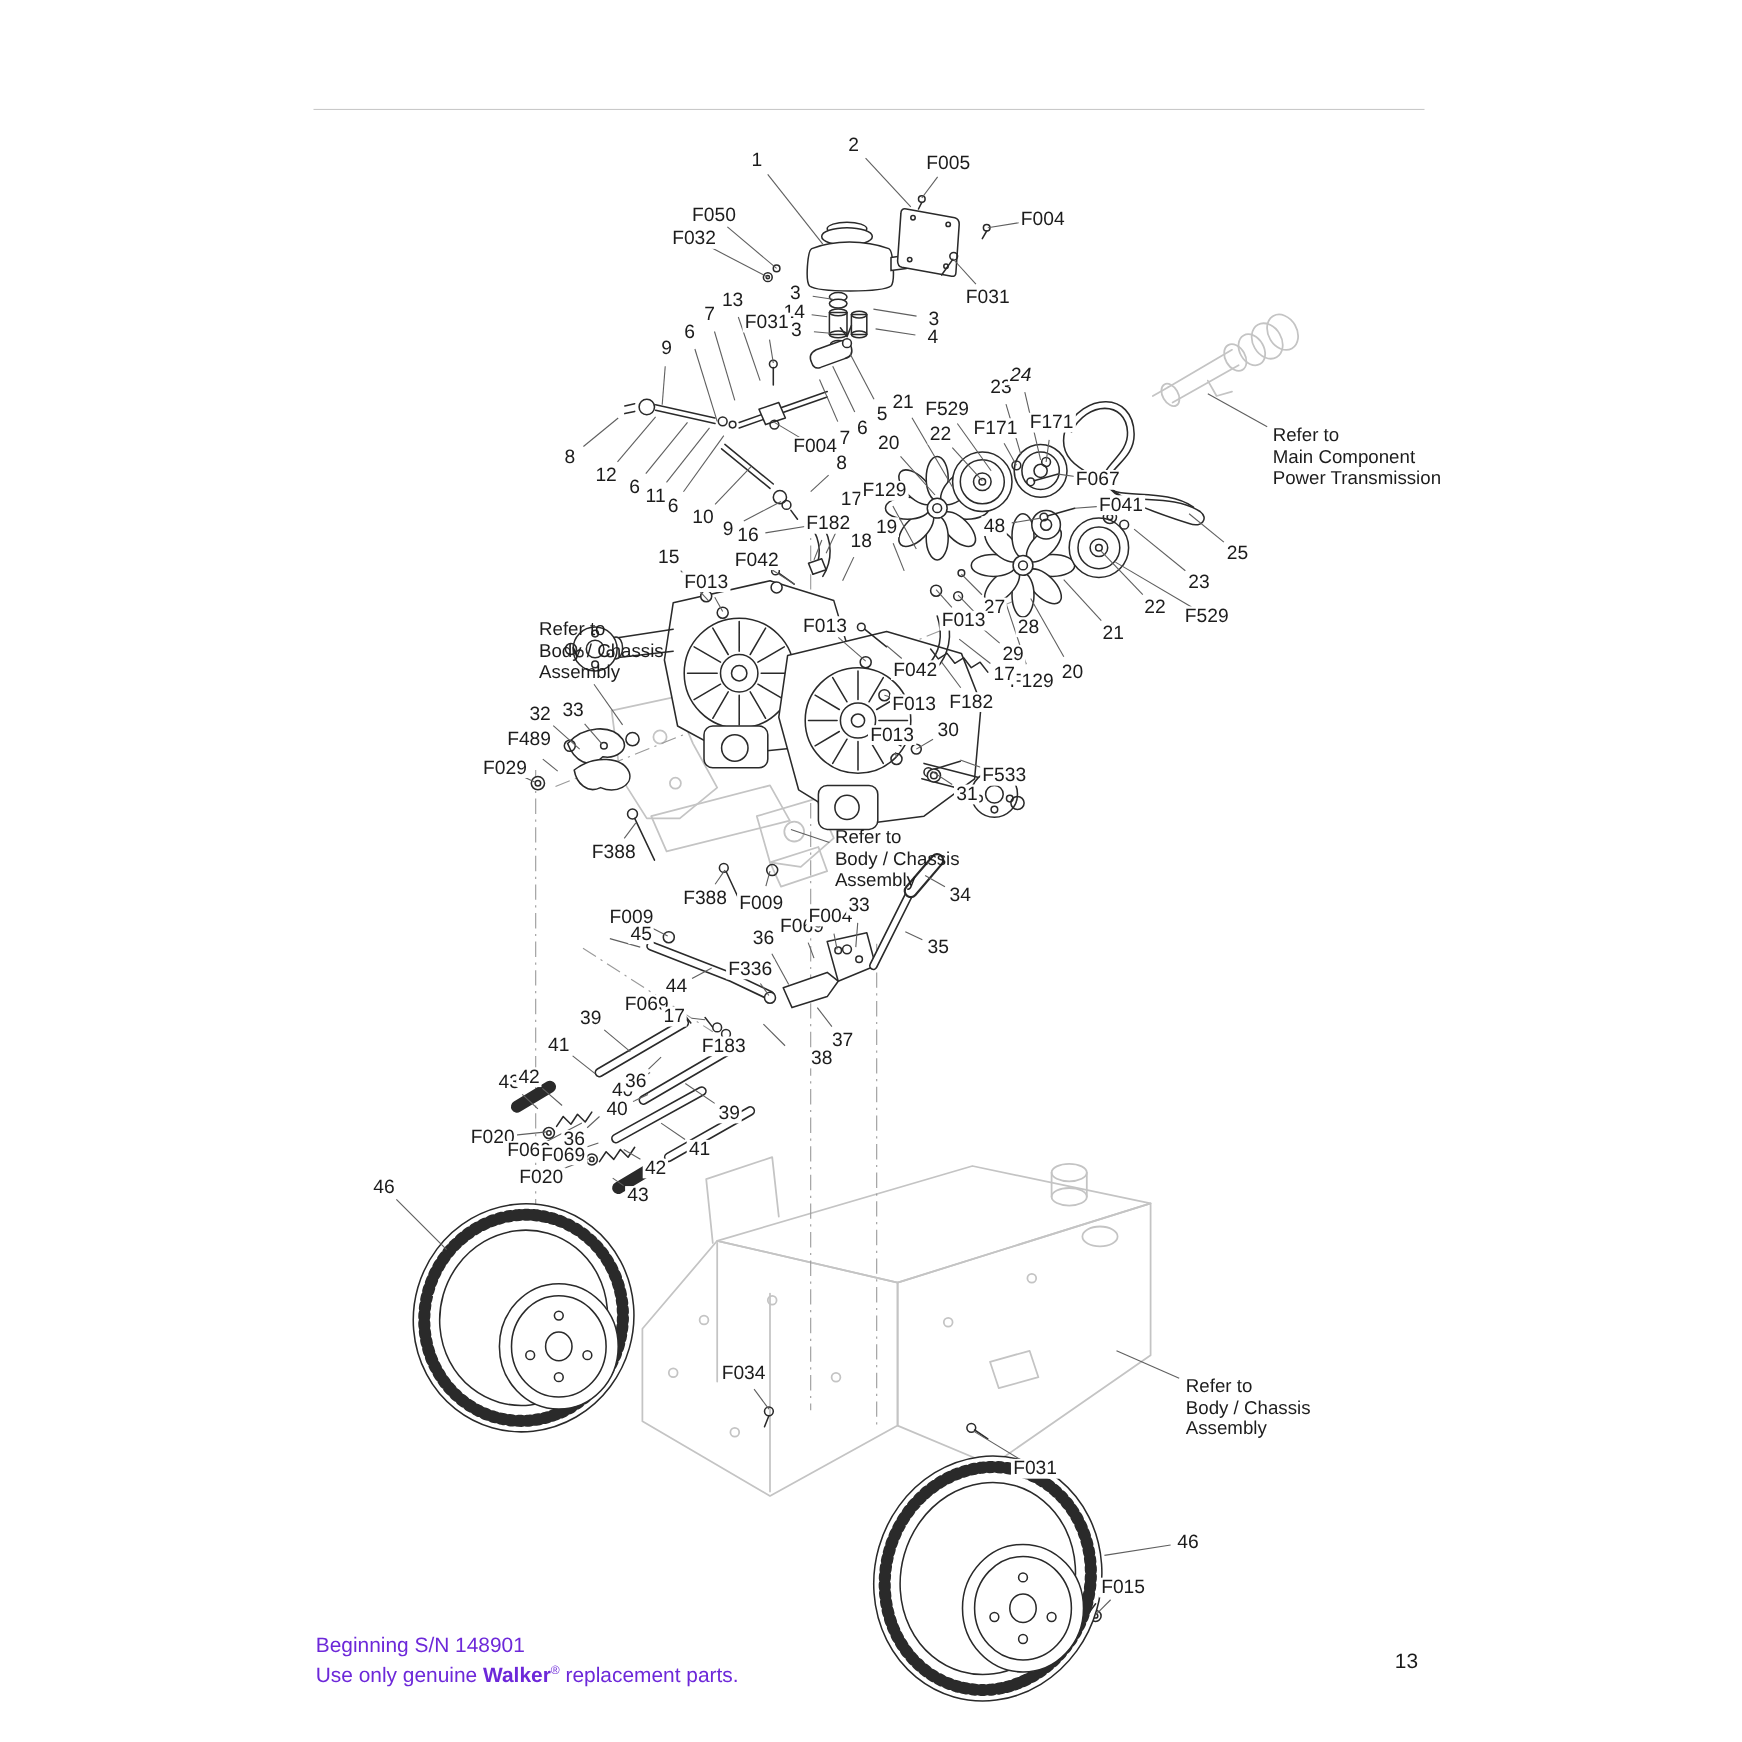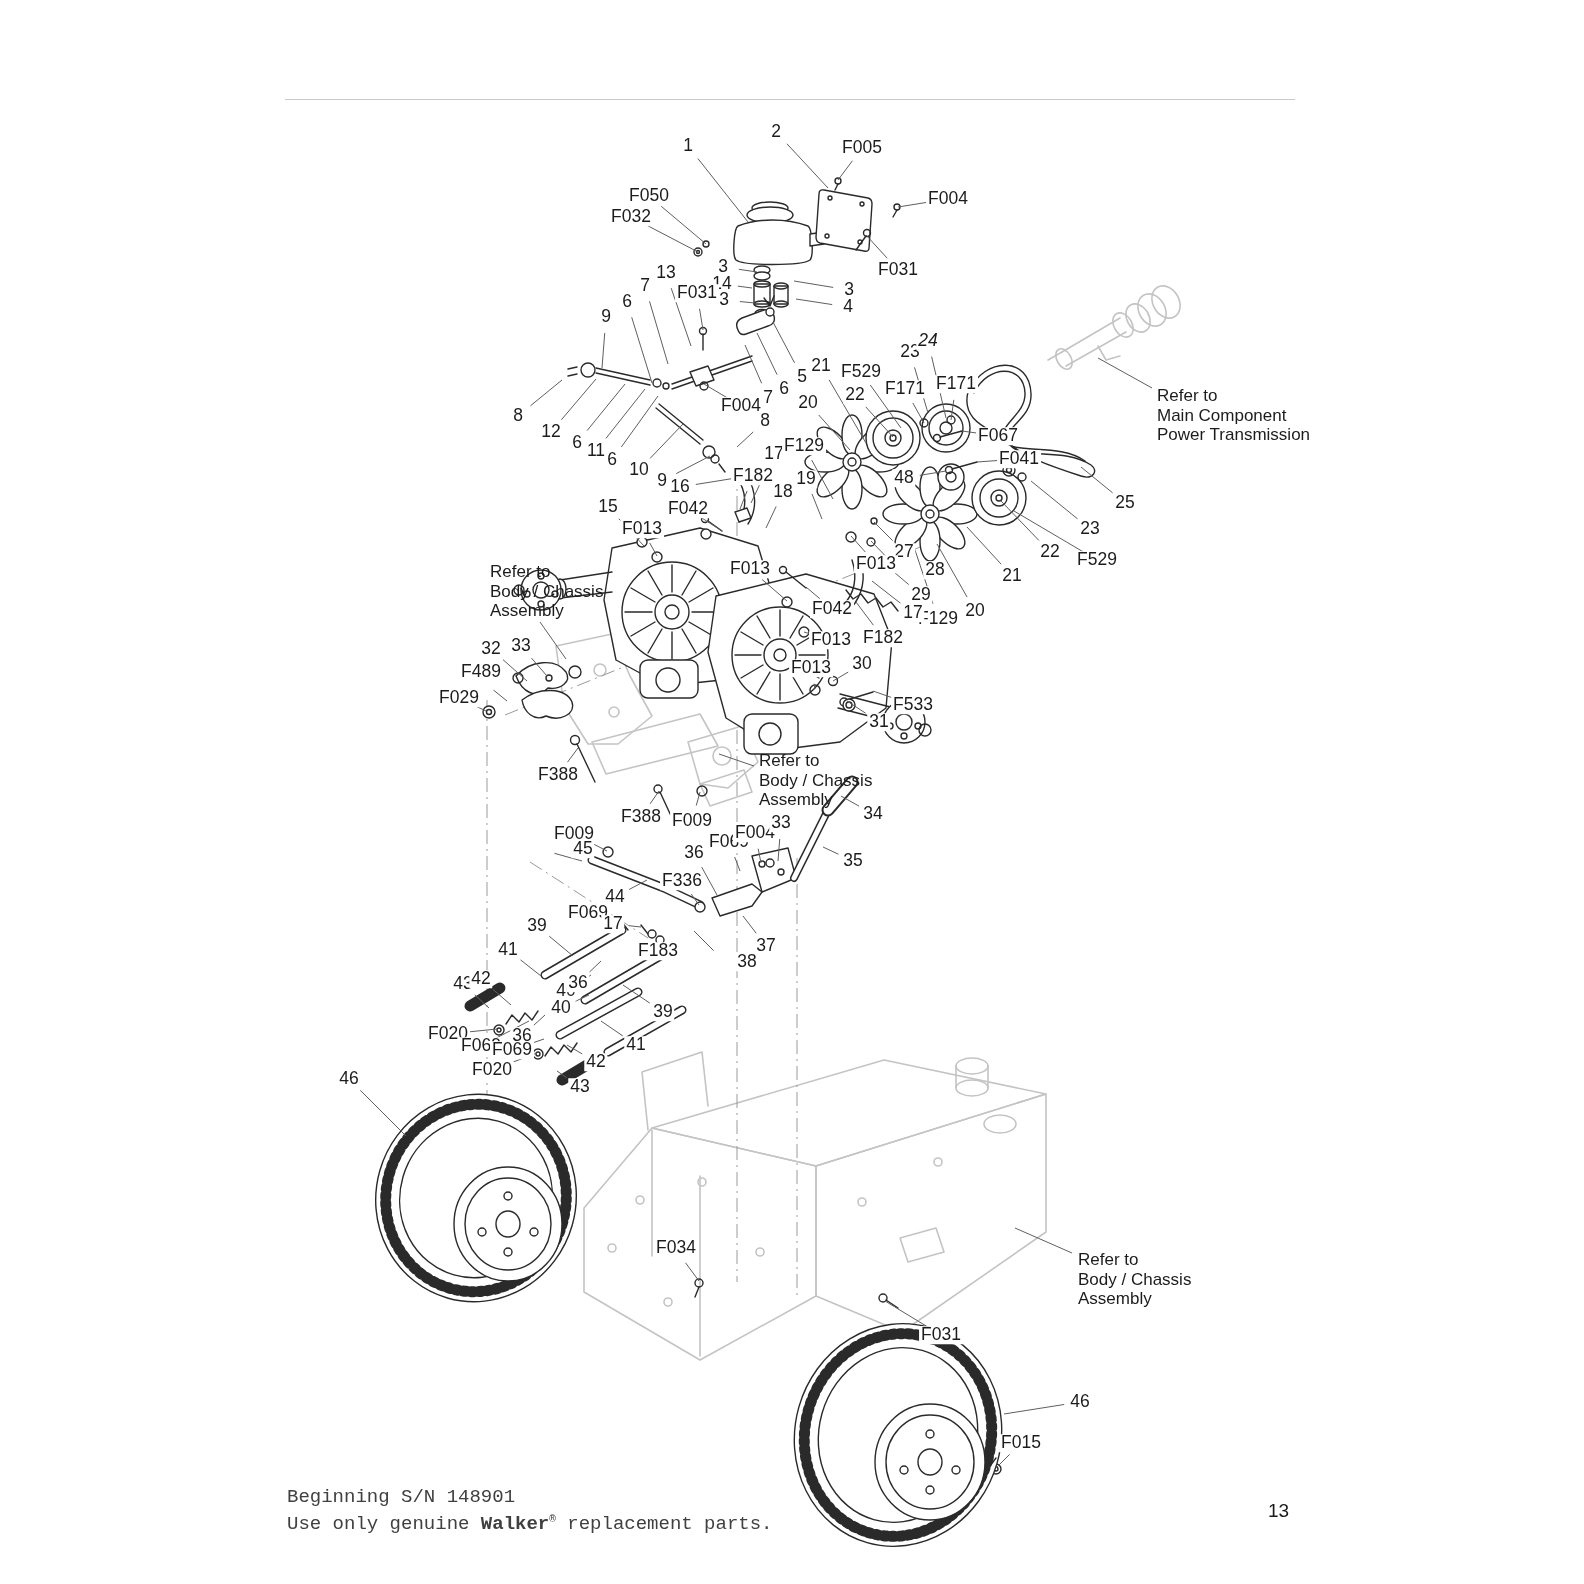--- a/index.html
+++ b/index.html
@@ -7,21 +7,21 @@
         font-family:"Liberation Sans",sans-serif;overflow:hidden;}
   .title{position:absolute;top:52px;left:50%;transform:translateX(-50%);
          font-size:31px;font-weight:bold;color:#1a1a1a;white-space:nowrap;}
   .rule{position:absolute;left:285px;top:99px;width:1010px;height:0;
         border-top:1.5px solid #c9c9c9;}
   .layer{position:absolute;inset:0;}
   svg.layer{width:1584px;height:1584px;}
   .callout{position:absolute;transform:translate(-50%,-50%);font-size:17.5px;
            color:#1c1c1c;background:#fff;padding:0 2px;line-height:1;white-space:nowrap;}
   .note{position:absolute;font-size:17px;line-height:19.5px;color:#1c1c1c;white-space:nowrap;}
-  .footer{position:absolute;left:287px;top:1486px;font-size:19px;color:#404040;line-height:22px;font-family:Liberation Mono, monospace;}
+  .footer{position:absolute;left:287px;top:1486px;font-size:19px;color:#6d28d9;line-height:22px;}
   .footer b{font-weight:bold;}
   .footer sup{font-size:11px;}
   .pagenum{position:absolute;left:1268px;top:1500px;font-size:19px;color:#1a1a1a;}
 </style>
 </head>
 <body>
 
 <div class="page">
 
   <div class="rule"></div>

